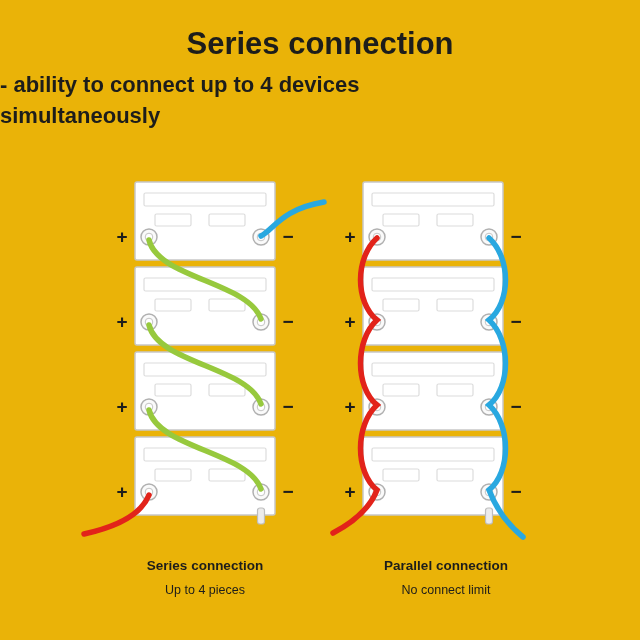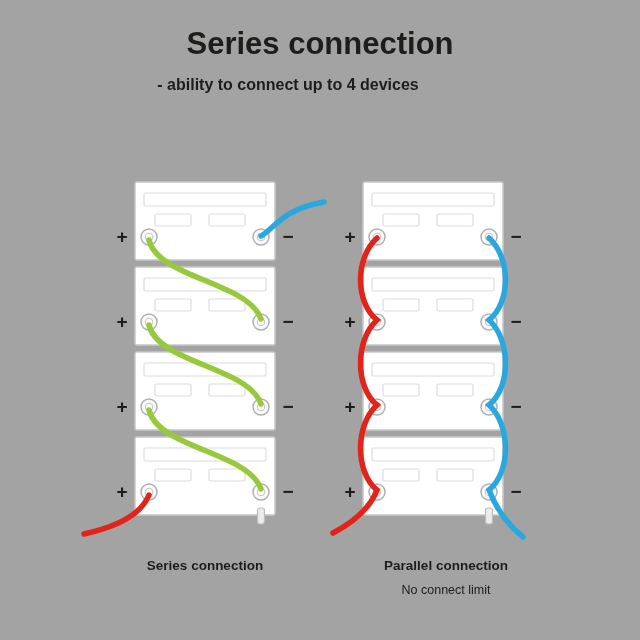--- a/index.html
+++ b/index.html
@@ -1,30 +1,30 @@
 <!DOCTYPE html>
 <html><head>
 <meta charset="utf-8">
 <style>
   html,body{margin:0;padding:0;background:#fff;}
   .page{
     position:relative;
     width:640px;height:640px;
-    background:#a3a3a3;
+    background:#eab308;
     font-family:"Liberation Sans", sans-serif;
     color:#1d1d1b;
     overflow:hidden;
   }
   .title{
     position:absolute;top:26px;left:0;width:640px;
     text-align:center;font-size:31px;font-weight:bold;
   }
   .subtitle{
     position:absolute;top:69px;left:0;width:576px;
-    text-align:center;font-size:16px;font-weight:bold;line-height:31px;
+    text-align:left;font-size:22px;font-weight:bold;line-height:31px;
   }
   .diagram{position:absolute;top:0;left:0;}
   .caption{
     position:absolute;top:558px;width:160px;
     text-align:center;font-size:13.5px;font-weight:bold;
   }
   .subcaption{
     position:absolute;top:583px;width:160px;
     text-align:center;font-size:12.5px;font-weight:normal;
   }
@@ -33,20 +33,21 @@
   svg text{font-family:"Liberation Sans", sans-serif;}
 </style>
 </head>
 <body>
 
 <div class="page">
 
   <div class="title">Series connection</div>
   <div class="subtitle">
     <div>- ability to connect up to 4 devices</div>
+    <div>simultaneously</div>
   </div>
 
   <svg class="diagram" width="640" height="640" viewBox="0 0 640 640">
 
     <defs>
       <g id="battery">
         <rect x="0" y="0" width="140" height="78" rx="2" fill="#ffffff" stroke="#c8c8c8" stroke-width="1.5"></rect>
         <rect x="9" y="11" width="122" height="13" rx="1.5" fill="#ffffff" stroke="#dcdcdc" stroke-width="1.2"></rect>
         <rect x="20" y="32" width="36" height="12" rx="1.5" fill="#ffffff" stroke="#dcdcdc" stroke-width="1.2"></rect>
         <rect x="74" y="32" width="36" height="12" rx="1.5" fill="#ffffff" stroke="#dcdcdc" stroke-width="1.2"></rect>
@@ -83,17 +84,18 @@
       <path d="M149,495 C141,515 116,527 84,534" stroke-width="5.5" stroke="#e2231a"></path>
     </g>
 
     <g fill="none" stroke-linecap="round">
       <path d="M377,238 C355,258 355,302 377,320 C355,340 355,387 377,405 C355,425 355,472 377,490 C370,508 352,523 333,533" stroke-width="5.5" stroke="#e2231a"></path>
       <path d="M489,238 C511,258 511,302 489,320 C511,340 511,387 489,405 C511,425 511,472 489,490 C496,508 508,525 523,537" stroke-width="5.5" stroke="#29a8e0"></path>
     </g>
   </svg>
 
   <div class="caption cap-left">Series connection</div>
+  <div class="subcaption cap-left">Up to 4 pieces</div>
 
   <div class="caption cap-right">Parallel connection</div>
   <div class="subcaption cap-right">No connect limit</div>
 
 </div>
 
 </body></html>

